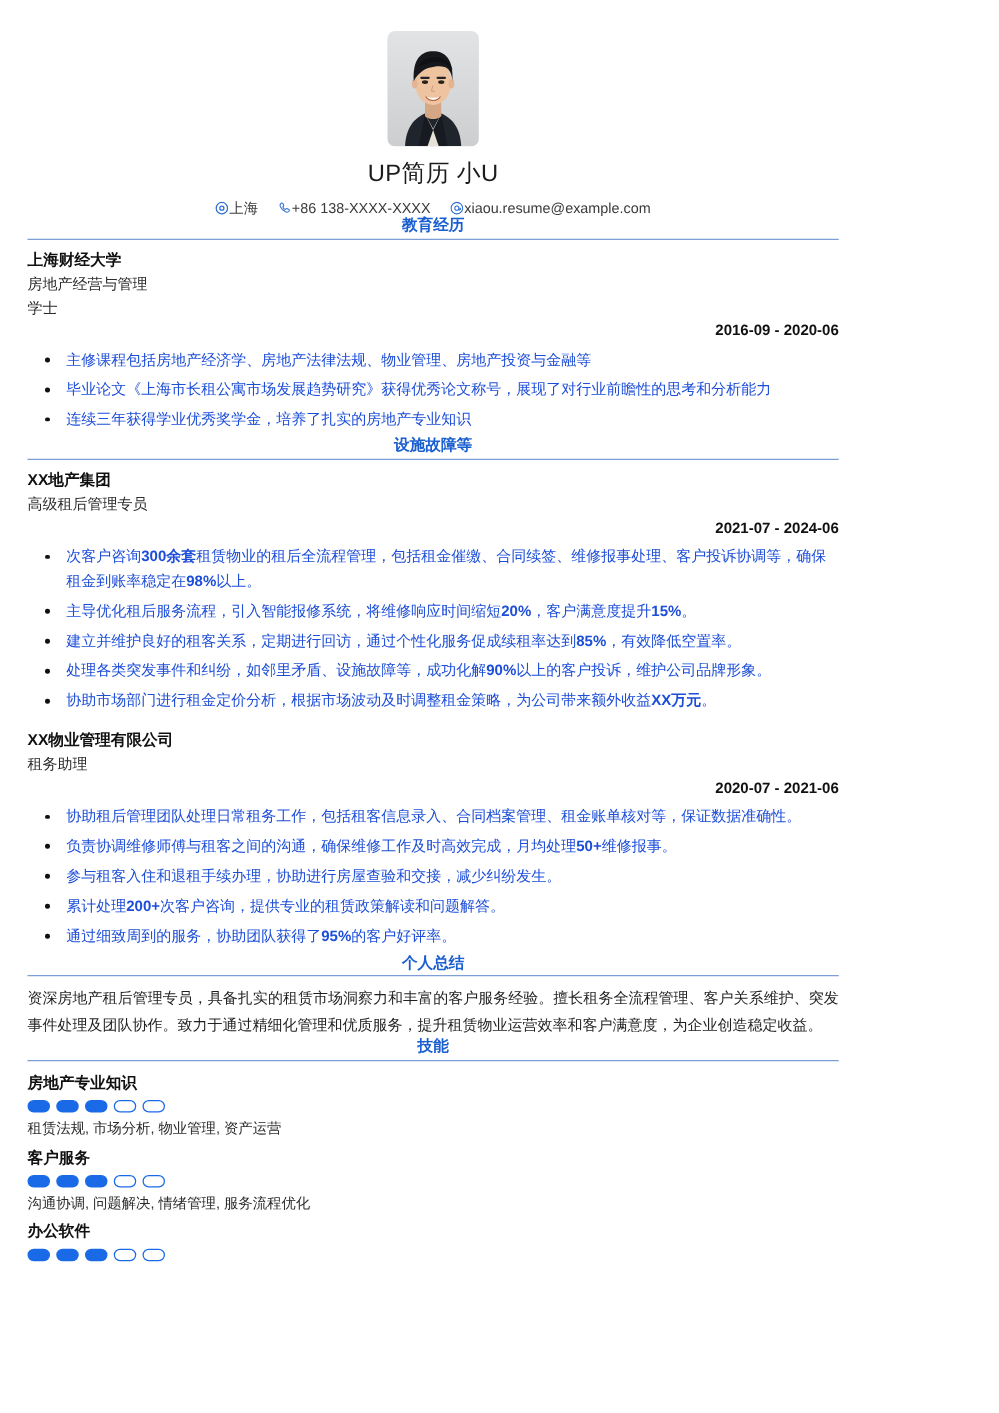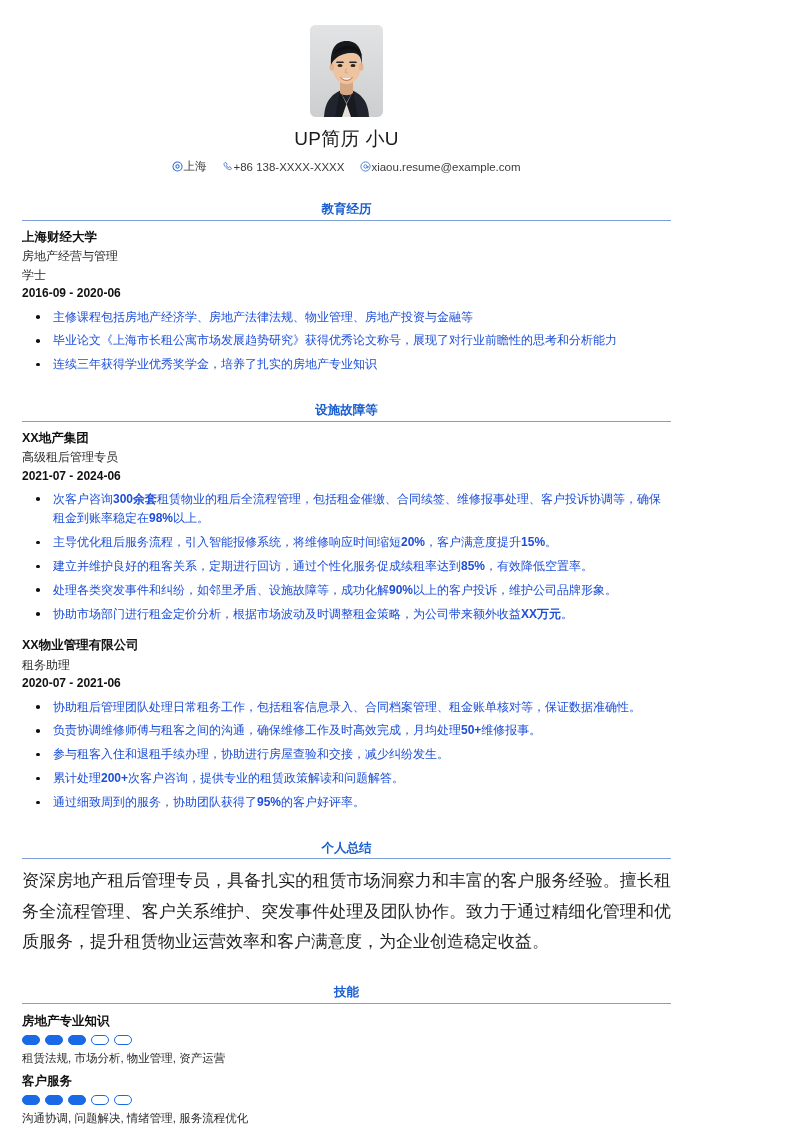--- a/index.html
+++ b/index.html
@@ -59,21 +59,21 @@
     display: inline-flex;
     align-items: center;
     gap: 0;
     margin-right: 9px;
   }
   .contact .citem:last-child { margin-right: 0; }
   .cicon { display: inline-block; width: 11px; height: 11px; color: #2f6fd0; }
   .cicon svg { display: block; width: 11px; height: 11px; }
 
   
-  .section { margin-top: 29px; }
+  .section { margin-top: 0; }
   .sec-title {
     text-align: center;
     color: #1a5fd0;
     font-size: 12.5px;
     font-weight: bold;
     line-height: 1.1;
     padding-bottom: 3px;
   }
   .sec-rule {
     height: 1px;
@@ -93,20 +93,21 @@
   .e-role {
     font-size: 12px;
     color: #2b2b2b;
     line-height: 1.55;
   }
   .e-date {
     font-size: 12px;
     font-weight: bold;
     color: #111;
     line-height: 1.6;
+    text-align: right;
   }
 
   ul.bullets {
     list-style: none;
     margin: 4px 0 0 0;
     padding: 0;
   }
   ul.bullets li {
     position: relative;
     padding-left: 31px;
@@ -122,21 +123,21 @@
     top: 7.5px;
     width: 3.6px;
     height: 3.6px;
     border-radius: 50%;
     background: #111;
   }
   ul.bullets li b { font-weight: bold; }
 
   
   .summary {
-    font-size: 17px;
+    font-size: 12px;
     line-height: 1.78;
     color: #1f1f1f;
     text-align: justify;
   }
 
   
   .skill { margin-bottom: 3px; }
   .skill-name {
     font-size: 12.5px;
     font-weight: bold;

